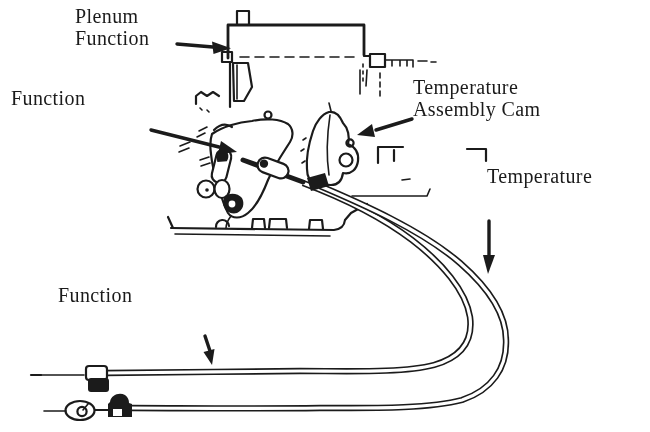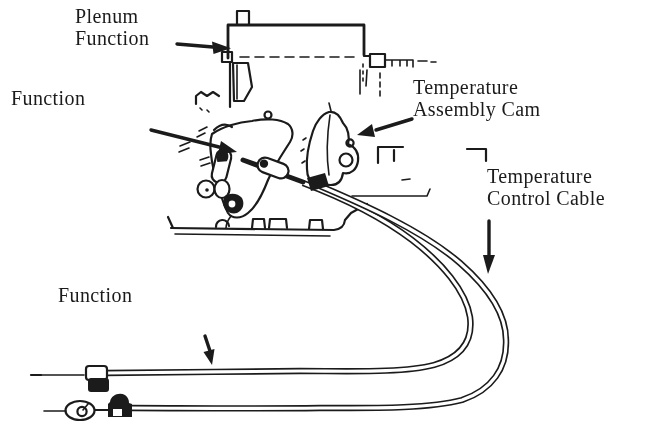--- a/index.html
+++ b/index.html
@@ -177,20 +177,19 @@
   <span>Function</span>
 </div>
 
 <div class="lbl" style="left:413px; top:76px;">
   <span>Temperature</span>
   <span>Assembly Cam</span>
 </div>
 
 <div class="lbl" style="left:487px; top:165px;">
   <span>Temperature</span>
-  <span>Control Cable</span>
 </div>
 
 <div class="lbl" style="left:58px; top:284px;">
   <span>Function</span>
 </div>
 
 </div>
 
 </body></html>

